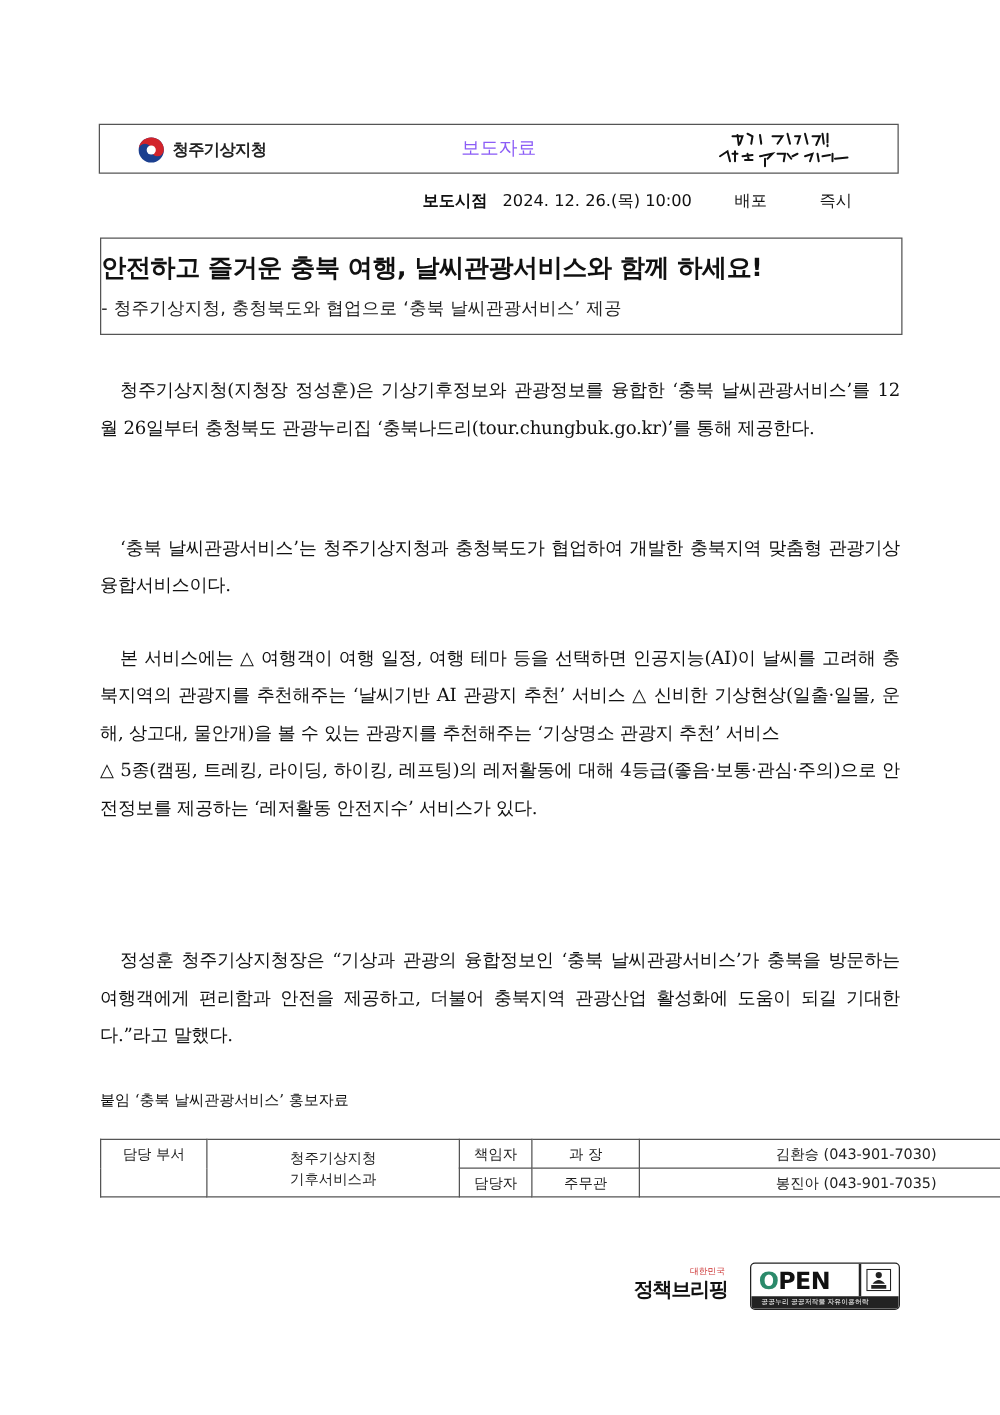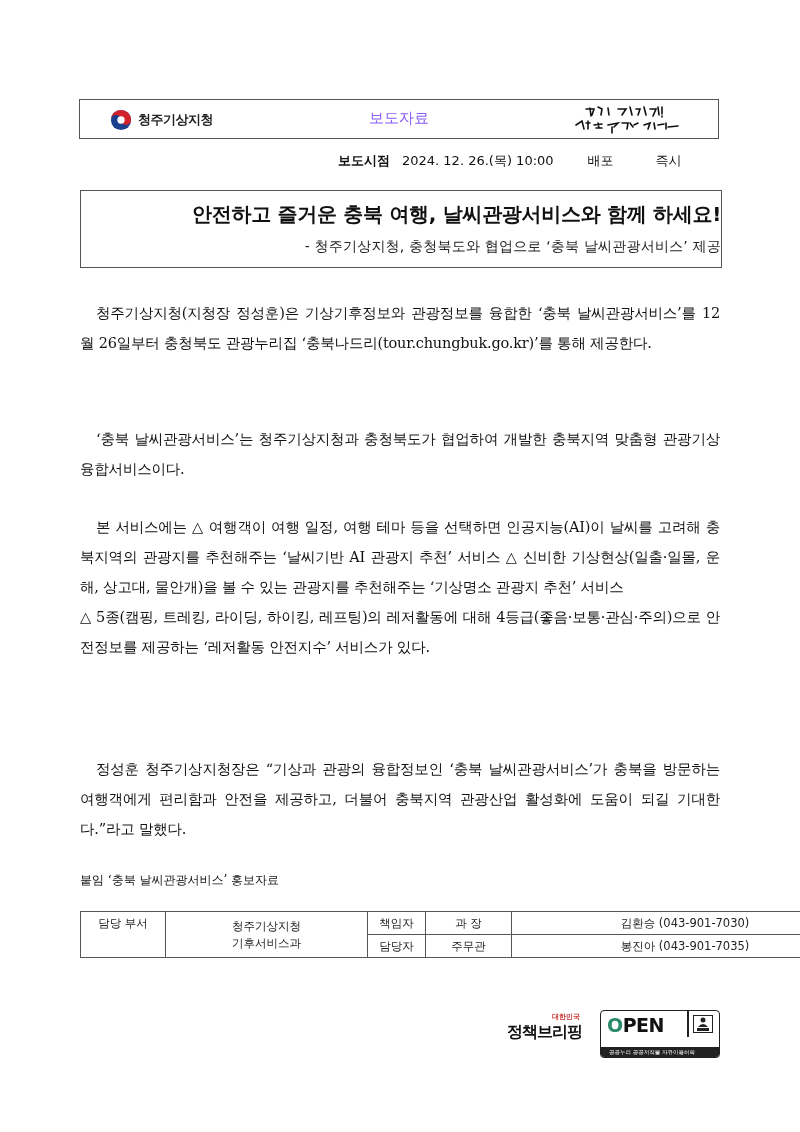--- a/index.html
+++ b/index.html
@@ -10,21 +10,21 @@
     .agency-logo svg { width: 22px; height: 22px; }
     .agency-name { font-size: 13px; font-weight: bold; margin-left: 6px; color: #222; letter-spacing: -0.5px; }
     .doc-type { position: absolute; left: 0; right: 0; top: 9px; text-align: center; font-family: "DejaVu Serif", serif; font-size: 15px; color: #8b5cf6; }
     .slogan { position: absolute; right: 20px; top: 3px; width: 130px; height: 34px; }
 
     .release-line { position: absolute; top: 152px; left: 338px; font-size: 13px; color: #111; display: flex; white-space: nowrap; }
     .release-line .lbl { font-weight: bold; margin-right: 12px; }
     .release-line .val { margin-right: 34px; }
     .release-line .dist { margin-right: 42px; }
 
-    .title-box { position: absolute; left: 80px; top: 190px; width: 642px; height: 78px; border: 1.5px solid #555; box-sizing: border-box; text-align: right; }
+    .title-box { position: absolute; left: 80px; top: 190px; width: 642px; height: 78px; border: 1.5px solid #555; box-sizing: border-box; text-align: left; }
     .main-title { margin-top: 10px; font-size: 20px; font-weight: bold; color: #111; letter-spacing: -0.3px; }
     .sub-title { margin-top: 10px; font-size: 14px; color: #222; letter-spacing: 0.2px; }
 
     .body-text { position: absolute; left: 80px; width: 640px; font-family: "DejaVu Serif", serif; font-size: 14.5px; line-height: 30px; color: #111; text-align: justify; text-align-last: left; letter-spacing: -0.2px; }
     .body-text p { margin: 0; text-indent: 16px; }
     .p1 { top: 298px; }
     .p2 { top: 424px; }
     .p3 { top: 512px; }
     .p4 { top: 754px; }
     .attach { position: absolute; left: 80px; top: 872px; font-family: "DejaVu Serif", serif; font-size: 12px; color: #111; }
@@ -32,23 +32,23 @@
     table.contact { position: absolute; left: 80px; top: 911px; width: 765px; border-collapse: collapse; font-size: 11.5px; color: #222; }
     table.contact td { border: 1px solid #555; height: 22px; padding: 0; text-align: center; vertical-align: middle; }
     table.contact td.dept-lbl { width: 84px; vertical-align: top; padding-top: 4px; }
     table.contact td.dept-val { width: 201px; line-height: 17px; }
     table.contact td.role { width: 57px; }
     table.contact td.pos { width: 85px; }
     table.contact td.person { text-align: center; padding-left: 14px; }
 
     .footer-logos { position: absolute; left: 505px; top: 1010px; width: 215px; height: 40px; }
     .policy-logo { position: absolute; left: 0; top: 0; width: 85px; height: 38px; }
-    .policy-small { position: absolute; left: 6px; top: 2px; font-size: 7px; color: #c33; font-weight: bold; padding-left: 41px; }
+    .policy-small { position: absolute; left: 6px; top: 2px; font-size: 7px; color: #c33; font-weight: normal; padding-left: 41px; }
     .policy-big { position: absolute; left: 2px; top: 12px; font-size: 16px; font-weight: bold; color: #111; letter-spacing: -1px; }
-    .open-logo { position: absolute; left: 95px; top: 0; width: 120px; height: 48px; border: 1.5px solid #222; border-radius: 4px; box-sizing: border-box; overflow: hidden; }
+    .open-logo { position: absolute; left: 95px; top: 0; width: 120px; height: 38px; border: 1.5px solid #222; border-radius: 4px; box-sizing: border-box; overflow: hidden; }
     .open-word { position: absolute; left: 6px; top: 3px; font-size: 19px; font-weight: bold; color: #111; letter-spacing: -0.5px; }
     .open-word .o { color: #2b8a6b; }
     .open-div { position: absolute; left: 86px; top: 0; width: 1.5px; height: 26px; background: #222; }
     .open-icon { position: absolute; left: 92px; top: 4px; width: 20px; height: 18px; }
     .open-bar { position: absolute; left: 0; right: 0; bottom: 0; height: 10px; background: #222; color: #fff; font-size: 5.5px; line-height: 10px; padding-left: 8px; white-space: nowrap; }
   </style>
 </head>
 <body>
 
 <div class="header-box">

